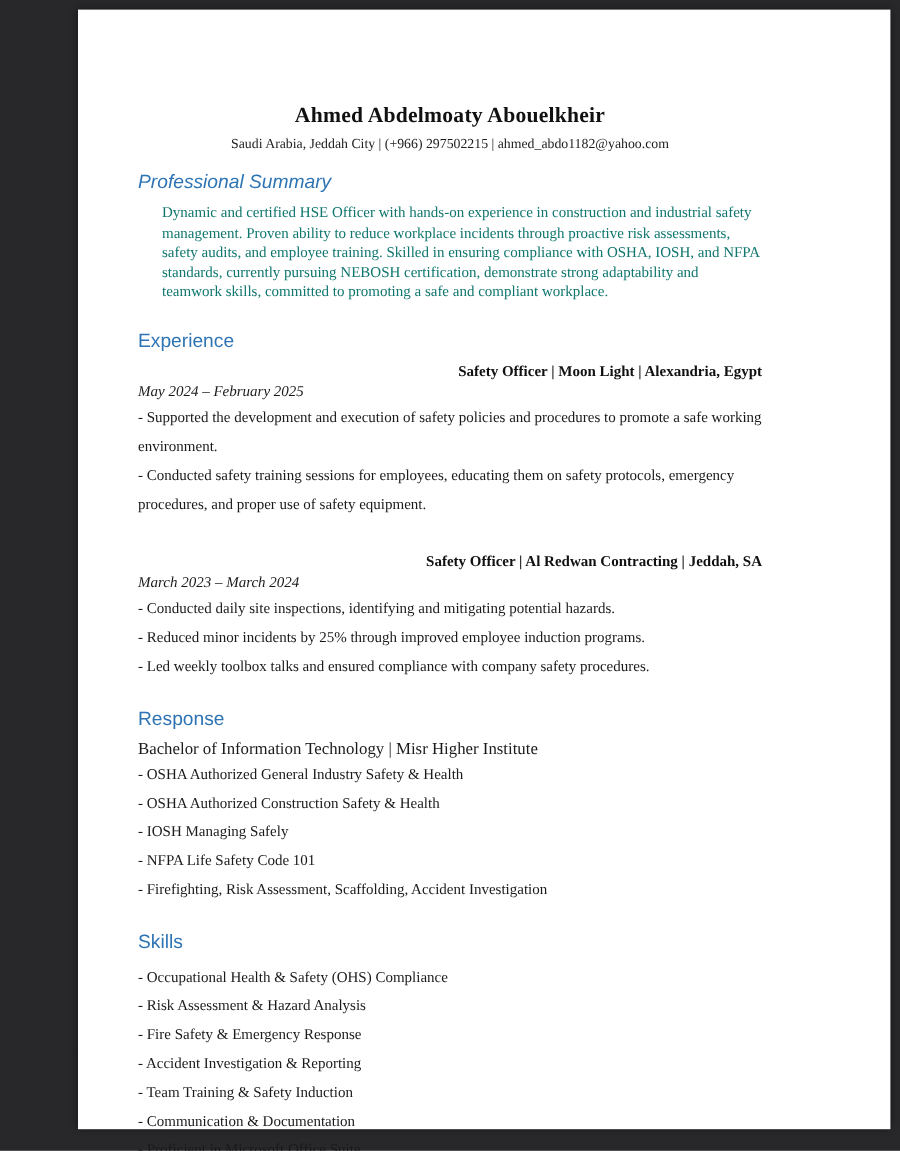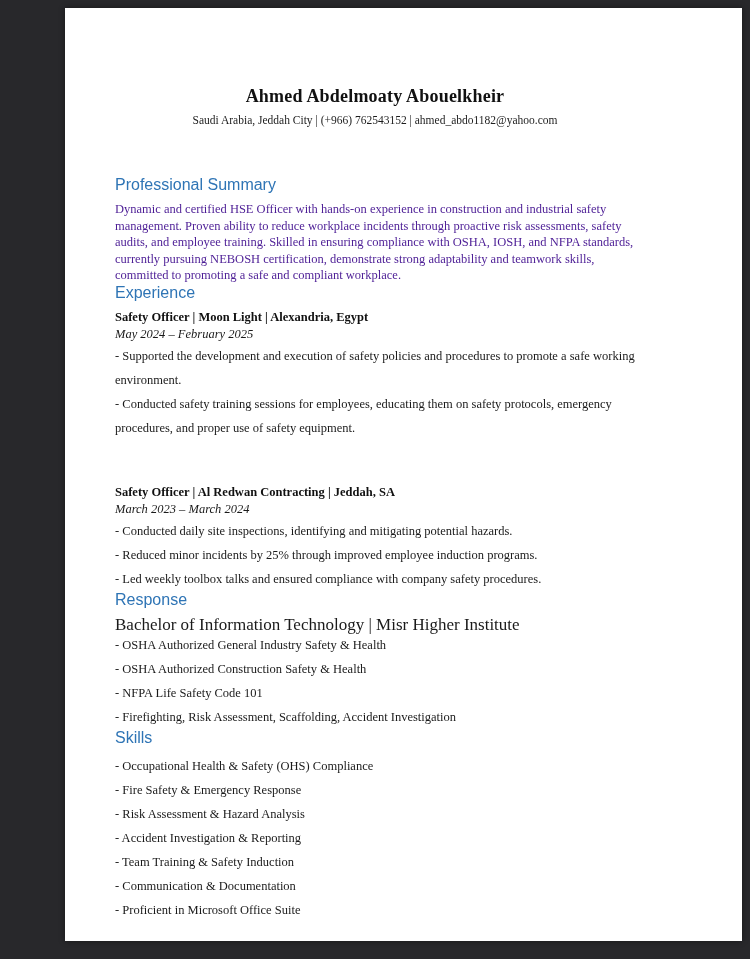--- a/index.html
+++ b/index.html
@@ -41,59 +41,62 @@
     text-align: center;
     font-size: 11.5px;
     margin-top: 7px;
     color: #1c1c1c;
   }
   .section-heading {
     font-family: "Liberation Sans", sans-serif;
     font-weight: 400;
     font-size: 16px;
     color: #2e74b5;
+    margin-top: 24px;
     margin-bottom: 7px;
   }
-  .section-heading.first { margin-top: 50px; }
+  .section-heading.first { margin-top: 18px; font-style: italic; }
   .body-text {
     font-size: 12.5px;
     line-height: 16.6px;
-    color: #4c1d95;
+    color: #0f766e;
+    margin-left: 20px;
   }
   .job-title {
     font-size: 12.5px;
     font-weight: bold;
     line-height: 17px;
     color: #111111;
+    text-align: right;
   }
   .job-dates {
     font-size: 12.5px;
     font-style: italic;
     line-height: 17px;
     margin-bottom: 1px;
   }
   .bullet-line {
     font-size: 12.5px;
     line-height: 24px;
   }
-  .job-block.second { margin-top: 44px; }
+  .job-block.second { margin-top: 28px; }
   .edu-line {
-    font-size: 17px;
+    font-size: 14px;
     line-height: 17.2px;
   }
 </style>
 </head>
 <body>
 
 <div class="viewer-frame">
   <div class="doc-page">
     <div class="doc-inner">
 
       <div class="resume-name">Ahmed Abdelmoaty Abouelkheir</div>
-      <div class="contact-line">Saudi Arabia, Jeddah City | (+966) 762543152 | ahmed_abdo1182@yahoo.com</div>
+      <div class="contact-line">Saudi Arabia, Jeddah City | (+966) 297502215 | ahmed_abdo1182@yahoo.com</div>
 
       <div class="section-heading first">Professional Summary</div>
       <div class="body-text">Dynamic and certified HSE Officer with hands-on experience in construction and industrial safety management. Proven ability to reduce workplace incidents through proactive risk assessments, safety audits, and employee training. Skilled in ensuring compliance with OSHA, IOSH, and NFPA standards, currently pursuing NEBOSH certification, demonstrate strong adaptability and teamwork skills, committed to promoting a safe and compliant workplace.</div>
 
       <div class="section-heading">Experience</div>
 
       <div class="job-block">
         <div class="job-title">Safety Officer | Moon Light | Alexandria, Egypt</div>
         <div class="job-dates">May 2024 – February 2025</div>
         <div class="bullet-line">- Supported the development and execution of safety policies and procedures to promote a safe working environment.</div>
@@ -106,27 +109,28 @@
         <div class="bullet-line">- Conducted daily site inspections, identifying and mitigating potential hazards.</div>
         <div class="bullet-line">- Reduced minor incidents by 25% through improved employee induction programs.</div>
         <div class="bullet-line">- Led weekly toolbox talks and ensured compliance with company safety procedures.</div>
       </div>
 
       <div class="section-heading">Response</div>
       <div class="edu-line">Bachelor of Information Technology | Misr Higher Institute</div>
 
       <div class="bullet-line">- OSHA Authorized General Industry Safety &amp; Health</div>
       <div class="bullet-line">- OSHA Authorized Construction Safety &amp; Health</div>
+      <div class="bullet-line">- IOSH Managing Safely</div>
       <div class="bullet-line">- NFPA Life Safety Code 101</div>
       <div class="bullet-line">- Firefighting, Risk Assessment, Scaffolding, Accident Investigation</div>
 
       <div class="section-heading">Skills</div>
       <div class="bullet-line">- Occupational Health &amp; Safety (OHS) Compliance</div>
+      <div class="bullet-line">- Risk Assessment &amp; Hazard Analysis</div>
       <div class="bullet-line">- Fire Safety &amp; Emergency Response</div>
-      <div class="bullet-line">- Risk Assessment &amp; Hazard Analysis</div>
       <div class="bullet-line">- Accident Investigation &amp; Reporting</div>
       <div class="bullet-line">- Team Training &amp; Safety Induction</div>
       <div class="bullet-line">- Communication &amp; Documentation</div>
       <div class="bullet-line">- Proficient in Microsoft Office Suite</div>
 
     </div>
   </div>
 </div>
 
 </body></html>

